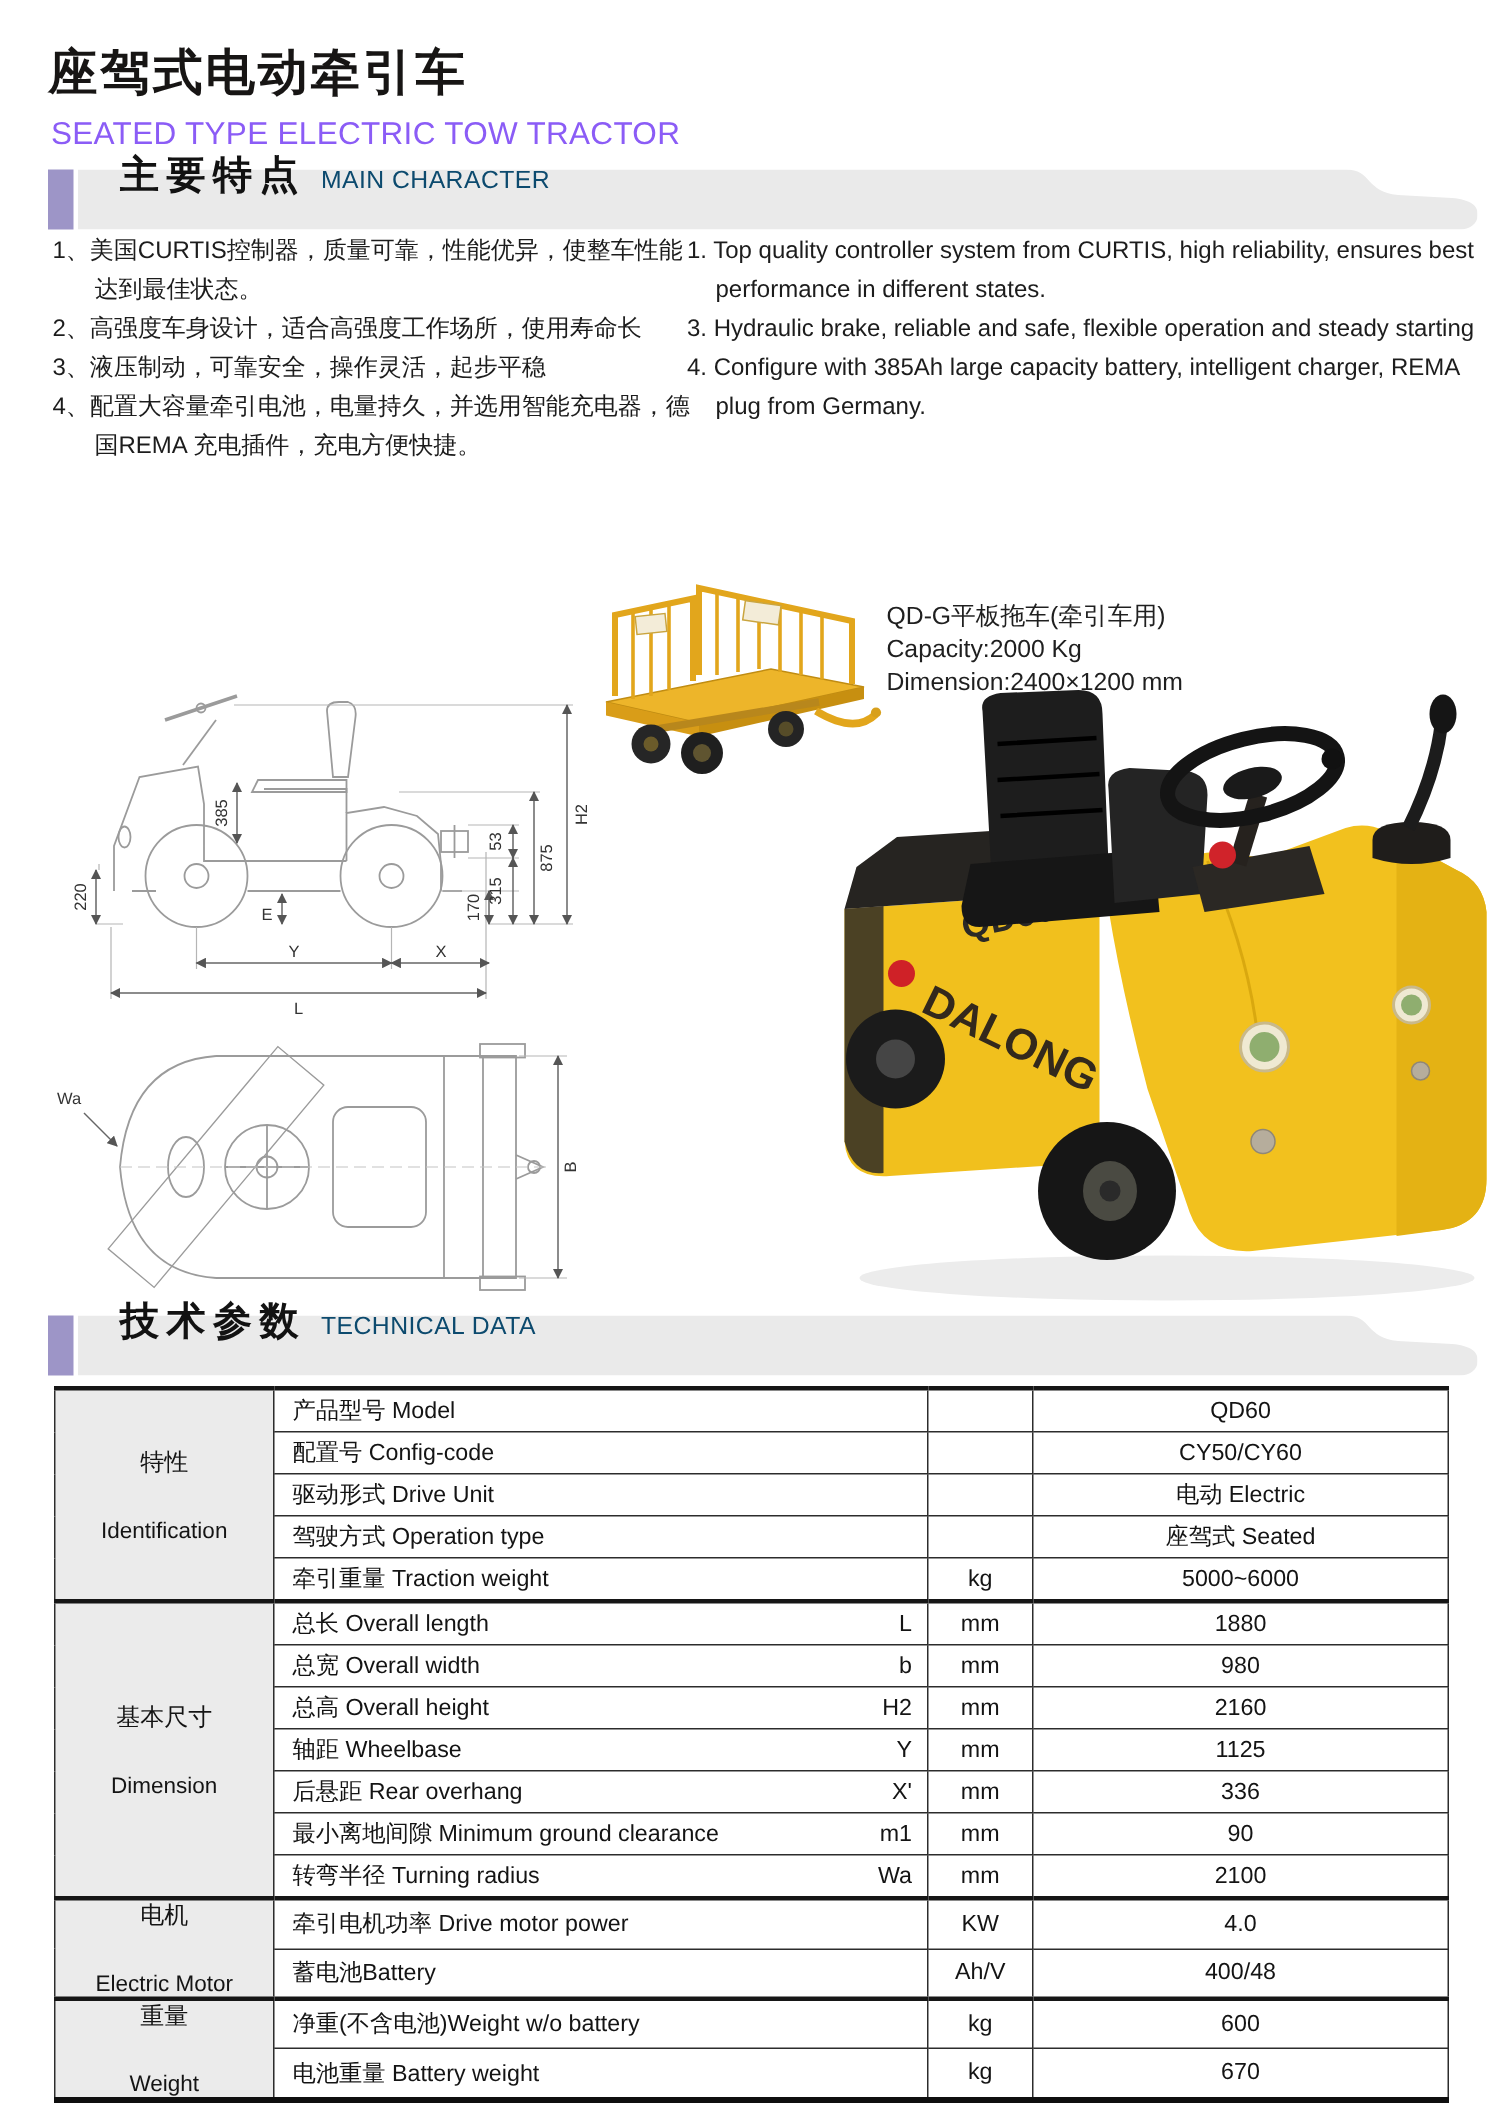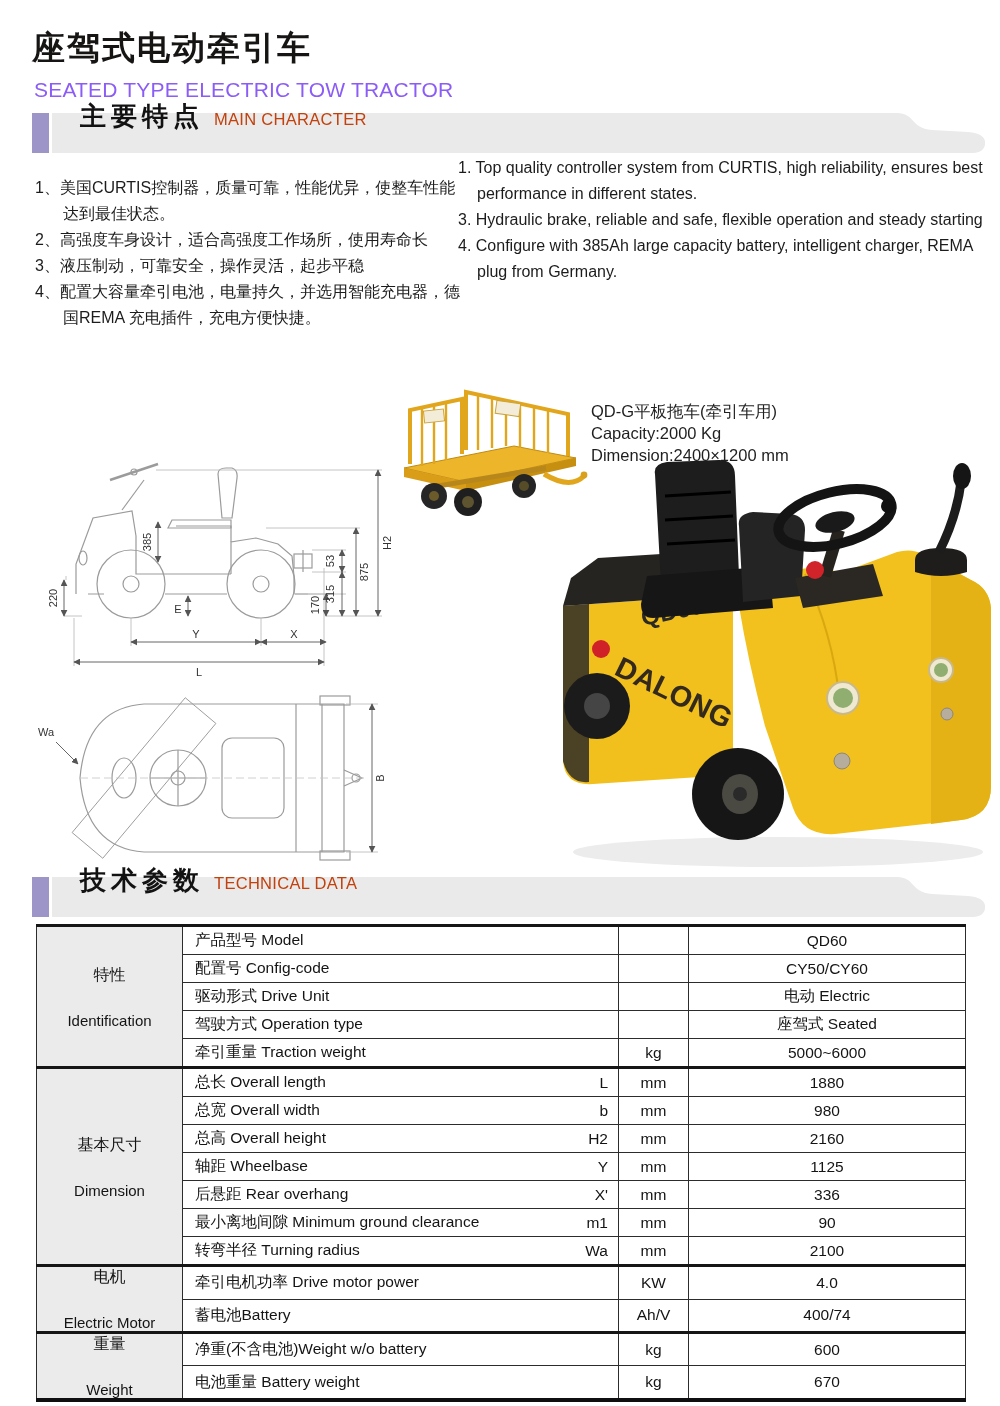--- a/index.html
+++ b/index.html
@@ -6,25 +6,25 @@
   .page{position:relative;width:1000px;height:1406px;background:#ffffff;overflow:hidden;
         font-family:"Liberation Sans","DejaVu Sans",sans-serif;color:#1e1c1c;}
   .title{position:absolute;left:32px;top:26px;font-size:33px;font-weight:900;letter-spacing:2px;color:#171514;}
   .subtitle{position:absolute;left:34px;top:78px;font-size:21px;letter-spacing:.2px;color:#8b5cf6;}
 
   .sec{position:absolute;left:32px;width:955px;height:28px;}
   .sq{position:absolute;left:0;top:0;width:17px;height:40px;background:#9d95c7;}
   .barbg{position:absolute;left:20px;top:0;}
   .sectext{position:absolute;left:48px;bottom:7px;display:flex;align-items:baseline;gap:10px;white-space:nowrap;}
   .sectext .zh{font-size:26px;font-weight:bold;letter-spacing:5px;color:#121212;}
-  .sectext .en{font-size:16.5px;letter-spacing:.3px;color:#c2410c;}
+  .sectext .en{font-size:16.5px;letter-spacing:.3px;color:#0c4a6e;}
 
   .feat{position:absolute;top:155px;font-size:16px;line-height:26px;color:#1c1c1c;}
   .feat p{margin:0;}
-  .feat-zh{left:35px;width:430px;margin-top:20px;}
+  .feat-zh{left:35px;width:430px;}
   .feat-zh p{padding-left:28px;text-indent:-28px;}
   .feat-en{left:458px;width:530px;}
   .feat-en p{padding-left:19px;text-indent:-19px;}
 
   .caption{position:absolute;left:591px;top:400px;font-size:16.5px;line-height:22px;color:#1f1f1f;}
   .caption div{white-space:nowrap;}
 
   .trailer-art{position:absolute;left:396px;top:384px;}
   .drawing-art{position:absolute;left:26px;top:446px;}
   .tractor-art{position:absolute;left:543px;top:456px;}
@@ -407,21 +407,21 @@
         <td class="va">4.0</td>
       </tr>
       <tr>
         <td class="nm">
             <div class="nmin">
               <span>蓄电池Battery</span>
               <span class="sym"></span>
             </div>
           </td>
         <td class="un">Ah/V</td>
-        <td class="va">400/74</td>
+        <td class="va">400/48</td>
       </tr>
 
       <tr class="gs">
         <td class="cat" rowspan="2">
           <div class="cz">重量</div>
             <div class="ce">Weight</div>
         </td>
         <td class="nm">
             <div class="nmin">
               <span>净重(不含电池)Weight w/o battery</span>

